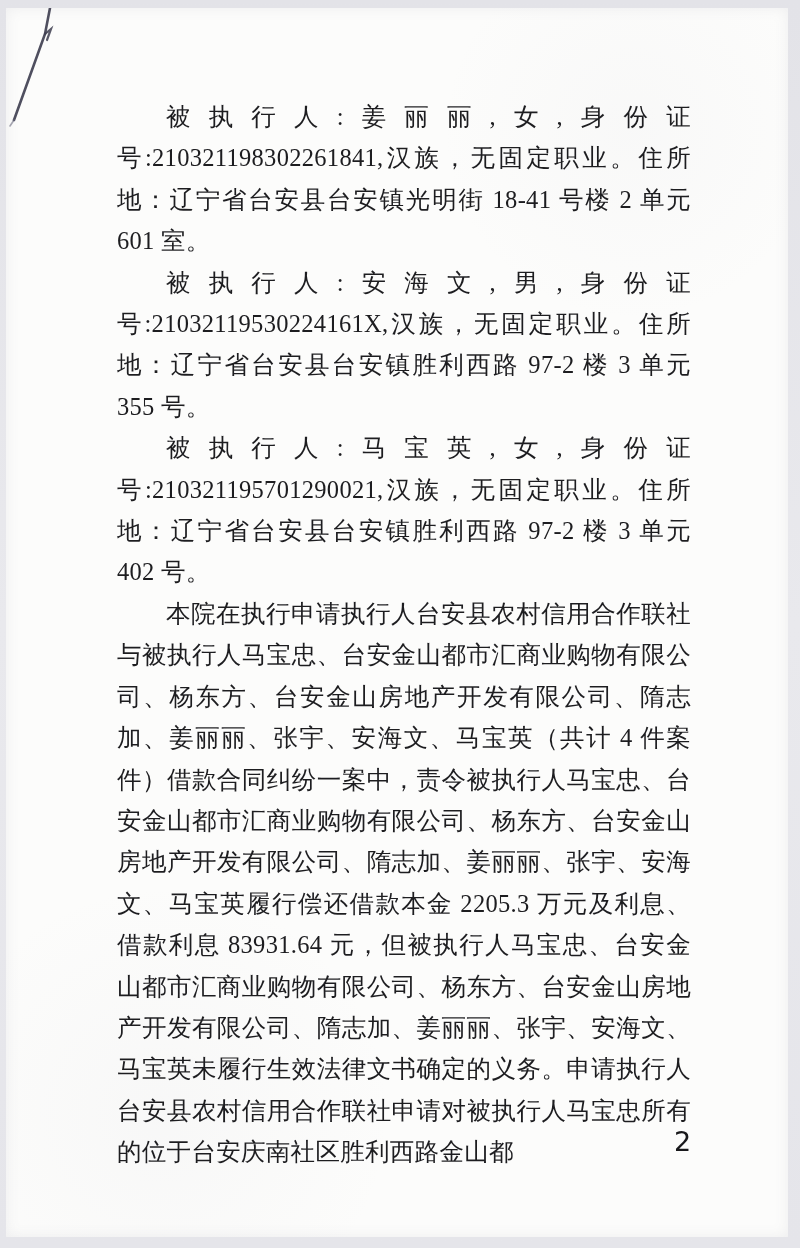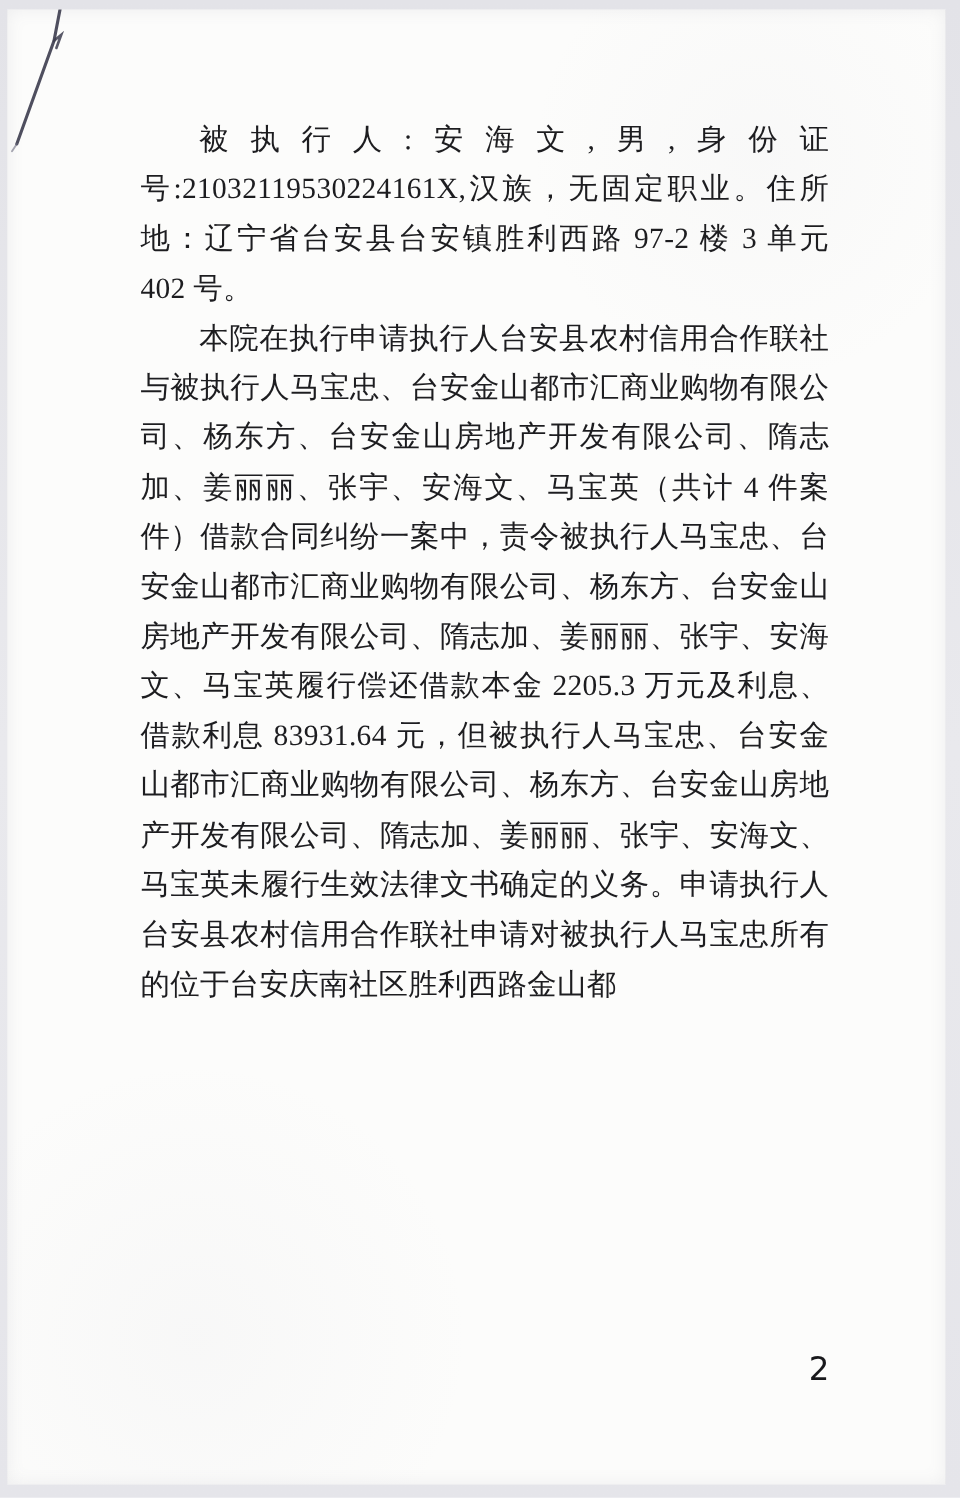--- a/index.html
+++ b/index.html
@@ -67,20 +67,22 @@
 <div class="backdrop">
   <div class="paper">
 
     <svg class="pen-mark" width="72" height="136" viewBox="0 0 72 136" aria-hidden="true">
       <path d="M44 0 L39 26 L8 112" fill="none" stroke="#3c3c4e" stroke-width="2.6" stroke-linecap="round" opacity="0.9"></path>
       <path d="M39 26 L45 21 L41 32" fill="none" stroke="#3c3c4e" stroke-width="2.2" stroke-linecap="round" opacity="0.85"></path>
       <path d="M8 112 L4 118" fill="none" stroke="#6a6a7e" stroke-width="1.6" stroke-linecap="round" opacity="0.6"></path>
     </svg>
 
     <div class="body-text">
-        <p>被执行人:安海文,男,身份证号:21032119530224161X,汉族，无固定职业。住所地：辽宁省台安县台安镇胜利西路 97-2 楼 3 单元 402 号。</p>
+        <p>被执行人:姜丽丽,女,身份证号:210321198302261841,汉族，无固定职业。住所地：辽宁省台安县台安镇光明街 18-41 号楼 2 单元 601 室。</p>
+        <p>被执行人:安海文,男,身份证号:21032119530224161X,汉族，无固定职业。住所地：辽宁省台安县台安镇胜利西路 97-2 楼 3 单元 355 号。</p>
+        <p>被执行人:马宝英,女,身份证号:210321195701290021,汉族，无固定职业。住所地：辽宁省台安县台安镇胜利西路 97-2 楼 3 单元 402 号。</p>
         <p>本院在执行申请执行人台安县农村信用合作联社与被执行人马宝忠、台安金山都市汇商业购物有限公司、杨东方、台安金山房地产开发有限公司、隋志加、姜丽丽、张宇、安海文、马宝英（共计 4 件案件）借款合同纠纷一案中，责令被执行人马宝忠、台安金山都市汇商业购物有限公司、杨东方、台安金山房地产开发有限公司、隋志加、姜丽丽、张宇、安海文、马宝英履行偿还借款本金 2205.3 万元及利息、借款利息 83931.64 元，但被执行人马宝忠、台安金山都市汇商业购物有限公司、杨东方、台安金山房地产开发有限公司、隋志加、姜丽丽、张宇、安海文、马宝英未履行生效法律文书确定的义务。申请执行人台安县农村信用合作联社申请对被执行人马宝忠所有的位于台安庆南社区胜利西路金山都</p>
       </div>
 
     <div class="page-number">2</div>
 
   </div>
 </div>
 
 </body></html>

